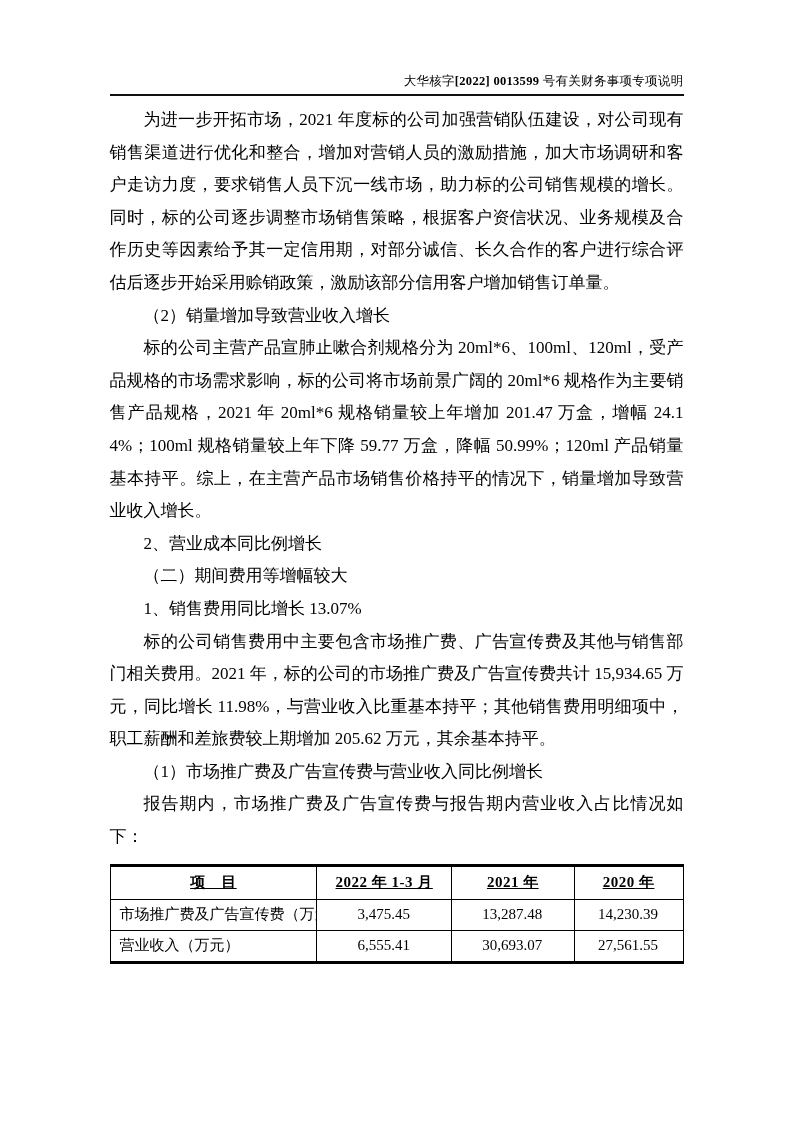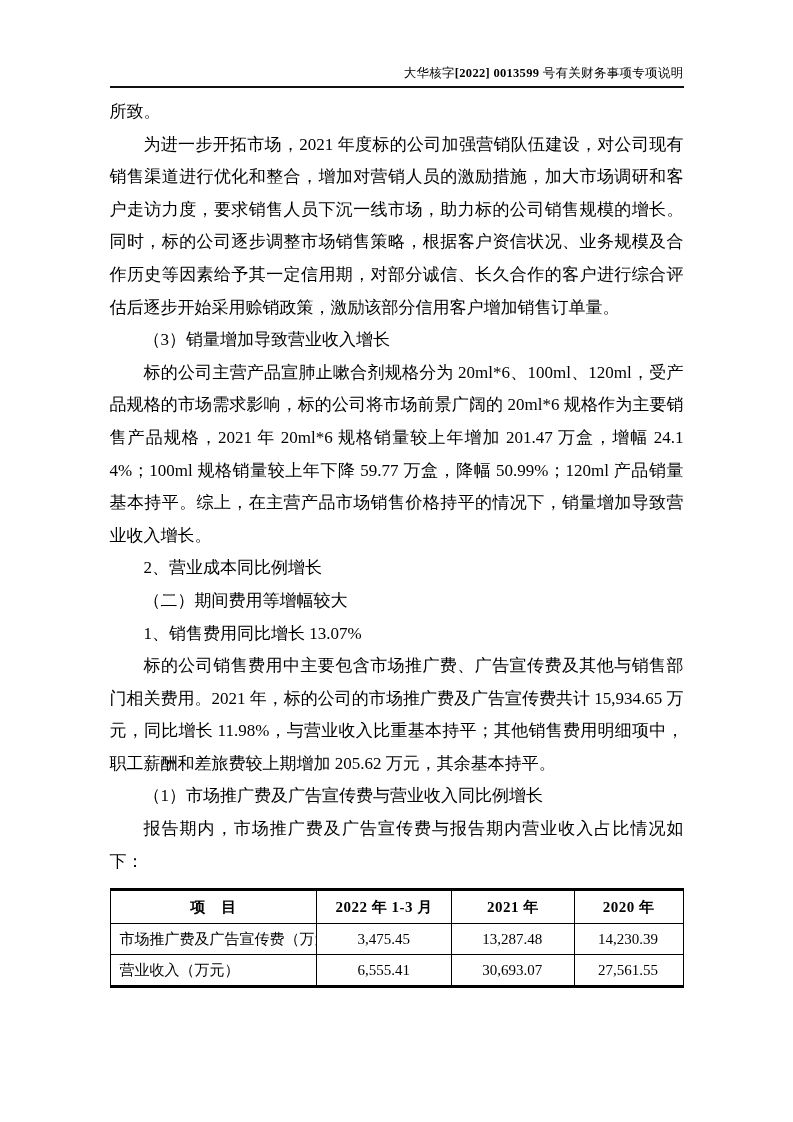--- a/index.html
+++ b/index.html
@@ -11,21 +11,21 @@
     position: relative;
     width: 793px;
     height: 1122px;
     background: #ffffff;
     color: #000000;
     font-family: "Liberation Serif", "DejaVu Serif", serif;
     overflow: hidden;
   }
   .frame {
     width: 574px;
-    margin: 8px auto;
+    margin: 16px auto;
   }
   
   .doc-header {
     padding-top: 57px;
     text-align: right;
     font-size: 12.5px;
     line-height: 17px;
     border-bottom: 2px solid #111111;
     padding-bottom: 4px;
     letter-spacing: 0.3px;
@@ -66,20 +66,21 @@
     border: 1px solid #000000;
     padding: 0 10px;
     overflow: hidden;
     white-space: nowrap;
   }
   table.fin th {
     height: 32px;
     font-weight: bold;
     text-align: center;
     letter-spacing: 0.5px;
+    text-decoration: underline;
   }
   table.fin td {
     height: 30px;
   }
   table.fin td.lbl {
     text-align: left;
     padding-left: 9px;
   }
   table.fin td.num {
     text-align: center;
@@ -90,23 +91,22 @@
 <body>
 
 <div class="page">
   <div class="frame">
 
     <div class="doc-header">
       <span>大华核字</span><span class="num">[2022] 0013599</span><span> 号有关财务事项专项说明</span>
     </div>
 
     <div class="body-text">
-      <p>所致。</p>
       <p class="indent">为进一步开拓市场，2021 年度标的公司加强营销队伍建设，对公司现有销售渠道进行优化和整合，增加对营销人员的激励措施，加大市场调研和客户走访力度，要求销售人员下沉一线市场，助力标的公司销售规模的增长。同时，标的公司逐步调整市场销售策略，根据客户资信状况、业务规模及合作历史等因素给予其一定信用期，对部分诚信、长久合作的客户进行综合评估后逐步开始采用赊销政策，激励该部分信用客户增加销售订单量。</p>
-      <p class="indent">（3）销量增加导致营业收入增长</p>
+      <p class="indent">（2）销量增加导致营业收入增长</p>
       <p class="indent">标的公司主营产品宣肺止嗽合剂规格分为 20ml*6、100ml、120ml，受产品规格的市场需求影响，标的公司将市场前景广阔的 20ml*6 规格作为主要销售产品规格，2021 年 20ml*6 规格销量较上年增加 201.47 万盒，增幅 24.14%；100ml 规格销量较上年下降 59.77 万盒，降幅 50.99%；120ml 产品销量基本持平。综上，在主营产品市场销售价格持平的情况下，销量增加导致营业收入增长。</p>
       <p class="indent">2、营业成本同比例增长</p>
       <p class="indent">（二）期间费用等增幅较大</p>
       <p class="indent">1、销售费用同比增长 13.07%</p>
       <p class="indent">标的公司销售费用中主要包含市场推广费、广告宣传费及其他与销售部门相关费用。2021 年，标的公司的市场推广费及广告宣传费共计 15,934.65 万元，同比增长 11.98%，与营业收入比重基本持平；其他销售费用明细项中，职工薪酬和差旅费较上期增加 205.62 万元，其余基本持平。</p>
       <p class="indent">（1）市场推广费及广告宣传费与营业收入同比例增长</p>
       <p class="indent">报告期内，市场推广费及广告宣传费与报告期内营业收入占比情况如下：</p>
     </div>
 
     <table class="fin">

